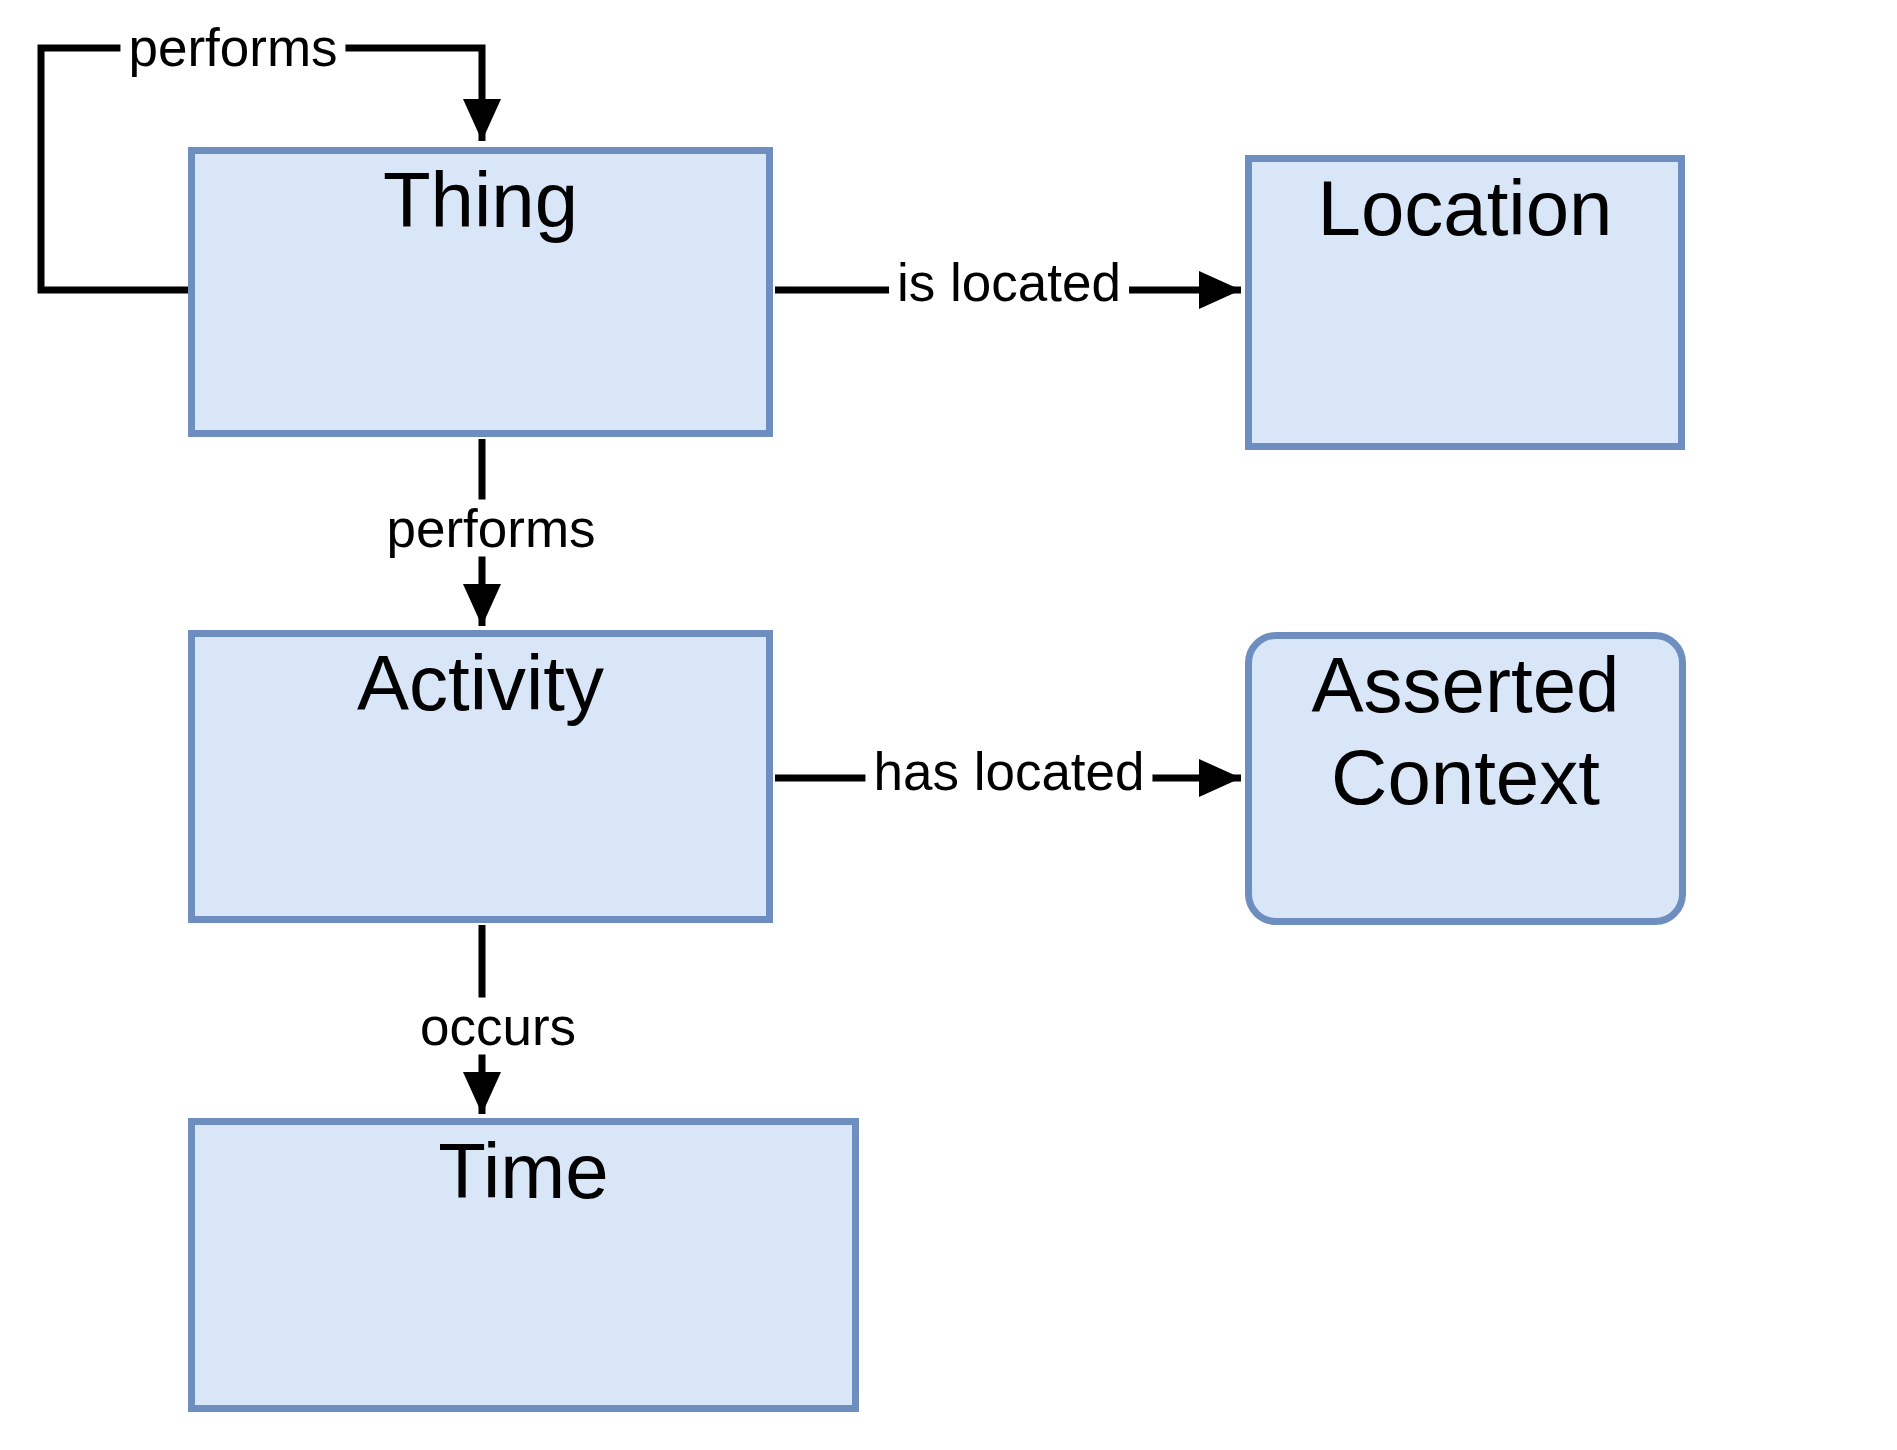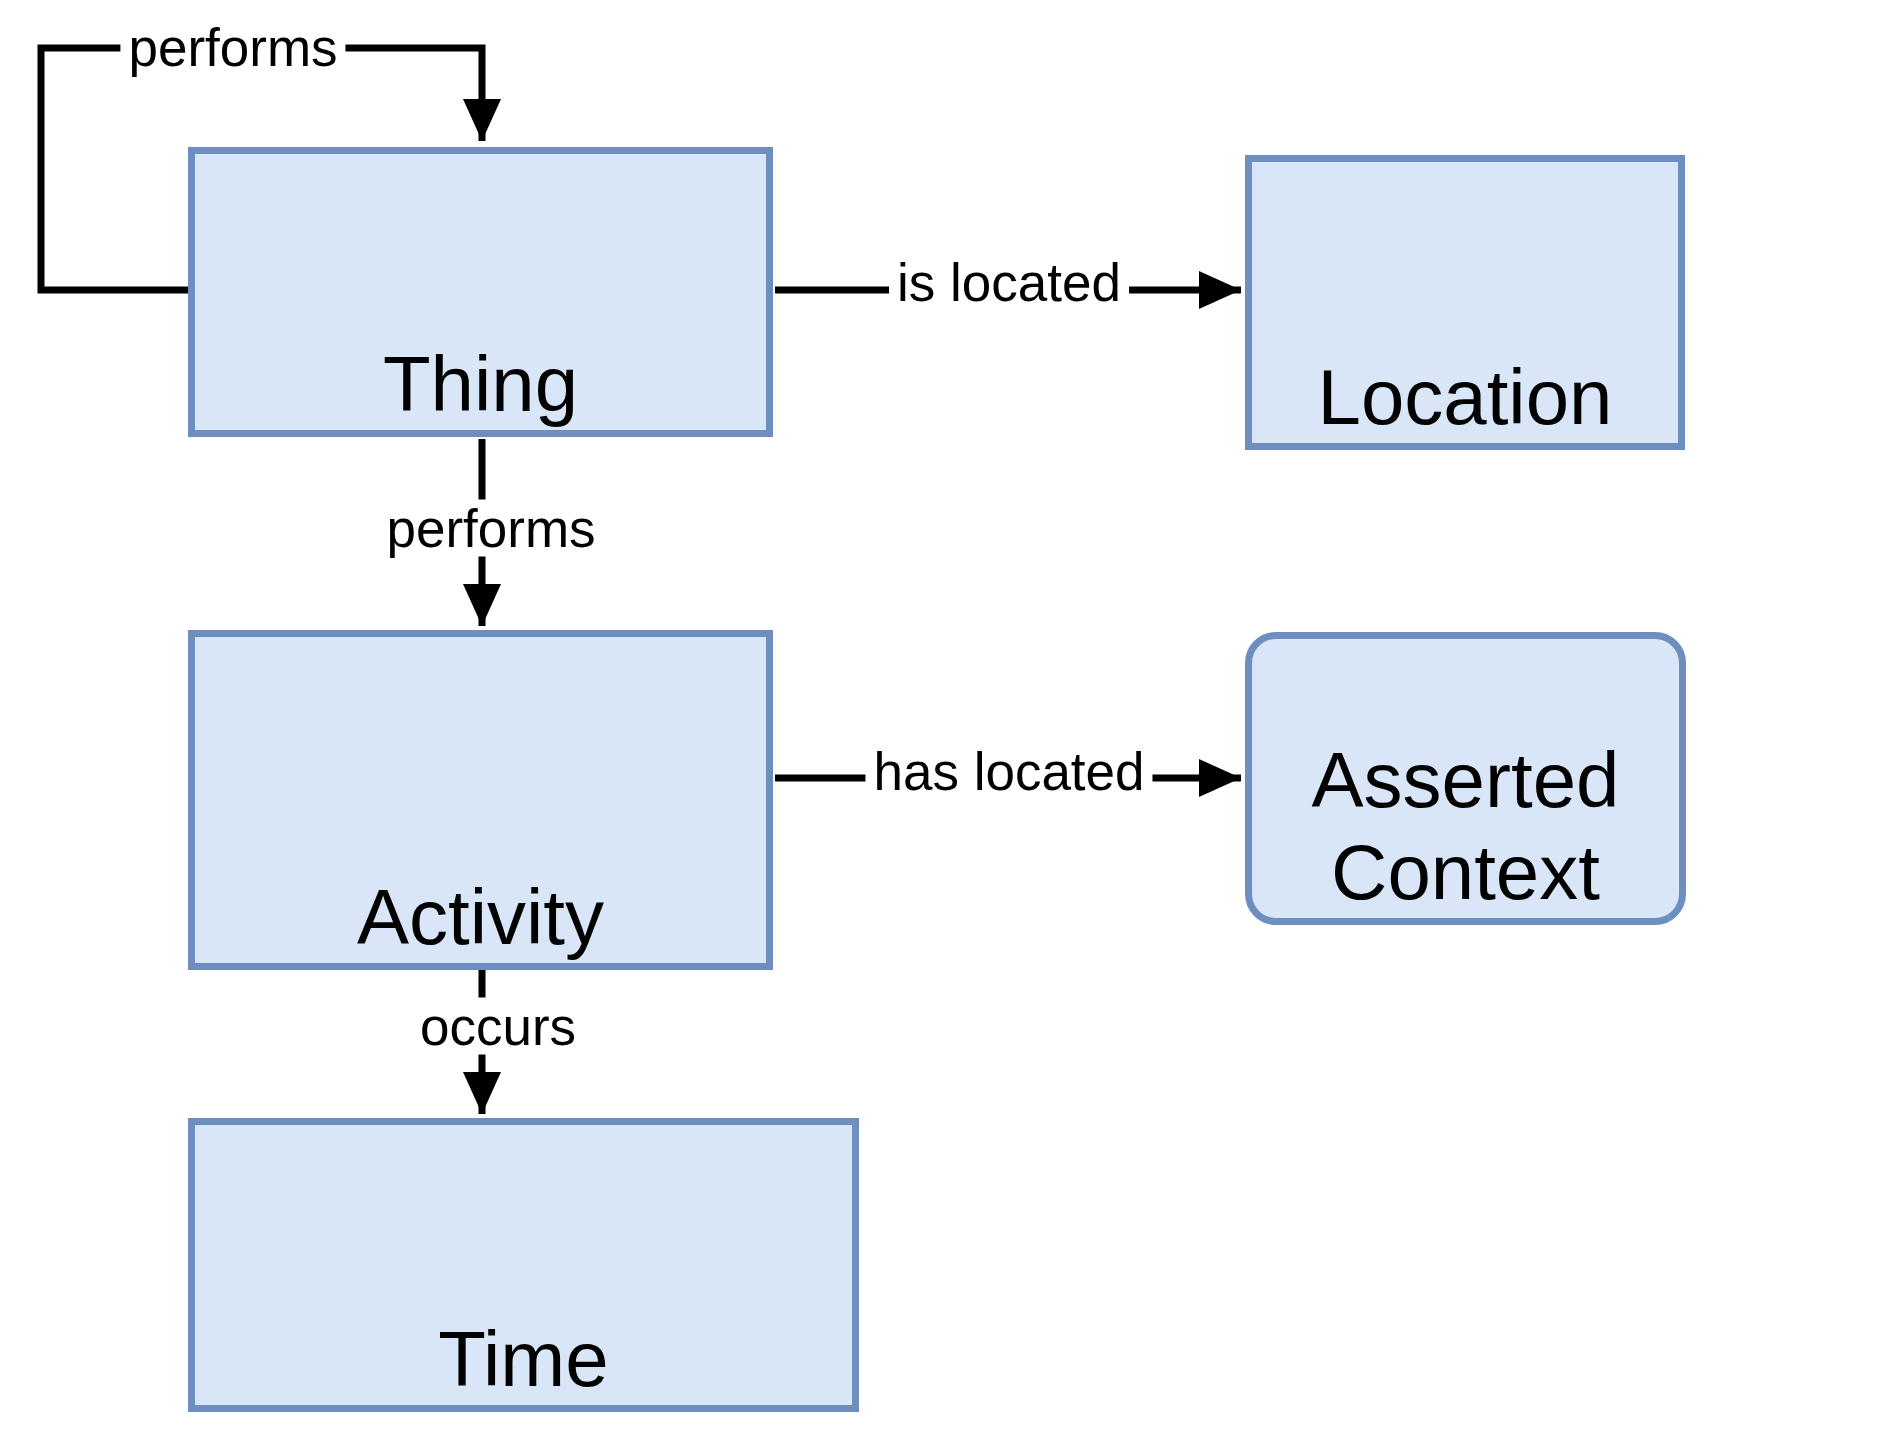--- a/index.html
+++ b/index.html
@@ -26,30 +26,30 @@
     fill: none;
     stroke: var(--line, #000000);
     stroke-width: 7;
   }
   .node {
     position: absolute;
     box-sizing: border-box;
     background: var(--node-fill, #d9e6f8);
     border: 7px solid var(--node-border, #6d8ebf);
     display: flex;
-    align-items: flex-end;
+    align-items: flex-start;
     justify-content: center;
     text-align: center;
     font-size: 78px;
     line-height: 1.18;
     color: var(--text, #000000);
   }
   .node-thing    { left: 188px;  top: 147px;  width: 585px; height: 290px; }
   .node-location { left: 1245px; top: 143px;  width: 440px; height: 295px; margin-top: 12px; }
-  .node-activity { left: 188px;  top: 630px;  width: 585px; height: 340px; }
+  .node-activity { left: 188px;  top: 630px;  width: 585px; height: 293px; }
   .node-asserted { left: 1245px; top: 632px;  width: 441px; height: 293px; border-radius: 31px; }
   .node-time     { left: 188px;  top: 1118px; width: 671px; height: 294px; }
   .node-label { display: block; padding: 0 30px; }
   .edge-label {
     position: absolute;
     transform: translate(-50%, -50%);
     background: var(--bg, #ffffff);
     font-size: 53px;
     line-height: 1.0;
     padding: 2px 8px;

